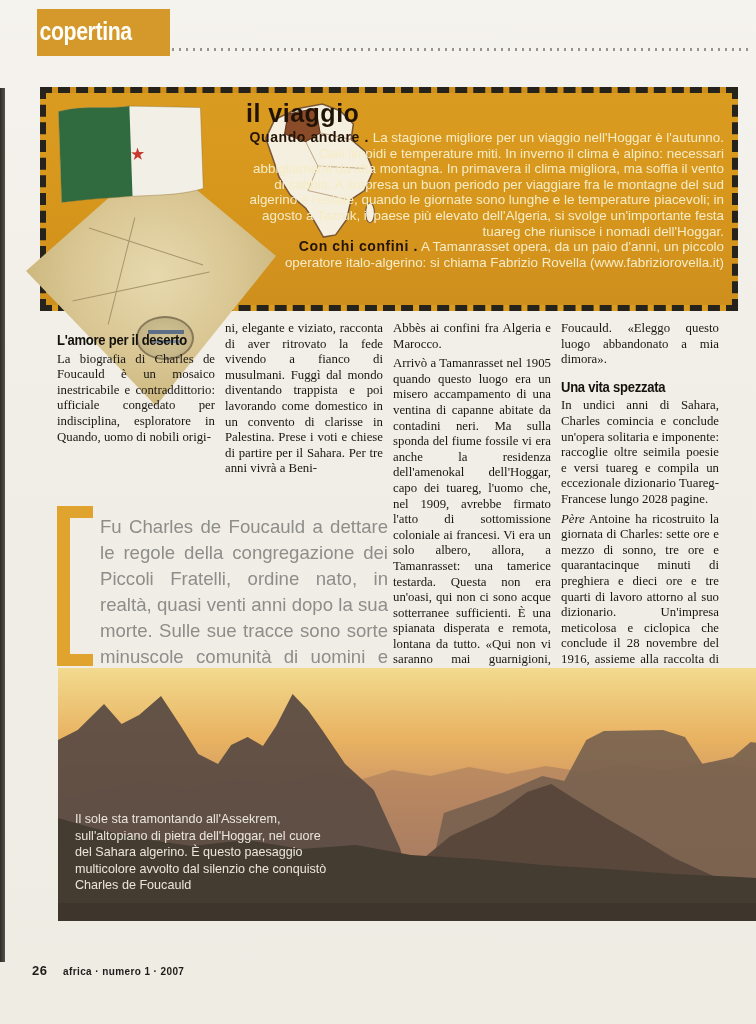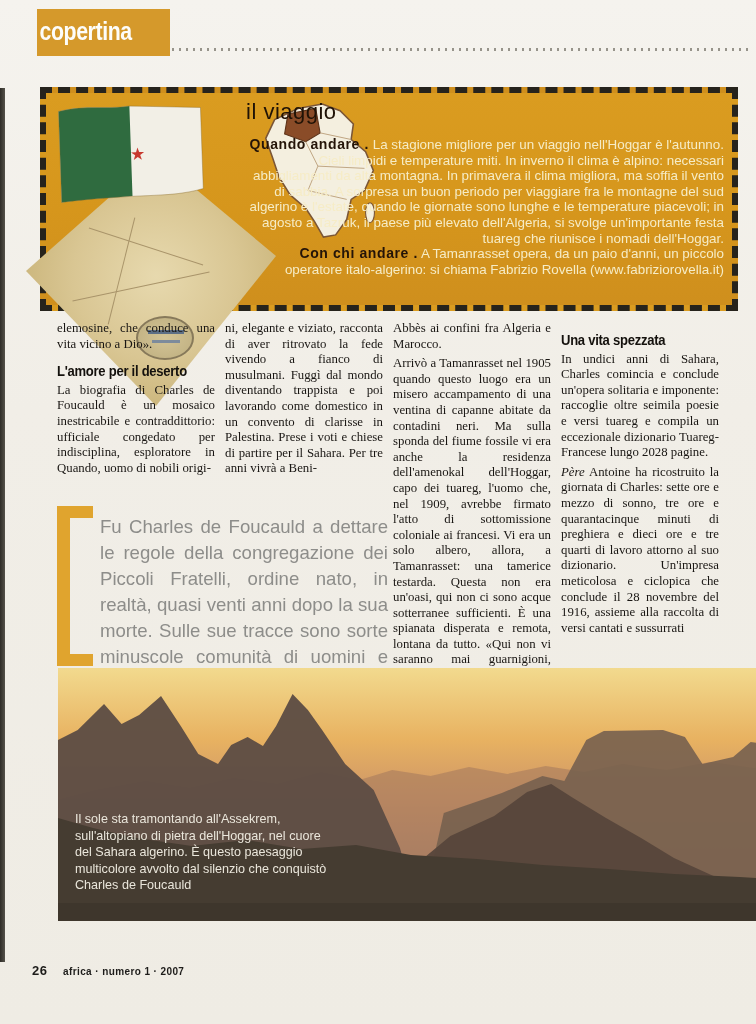--- a/index.html
+++ b/index.html
@@ -19,22 +19,22 @@
   .banner span { color:#fdfdfa; font-weight:bold; font-size:26px; line-height:0.95;
     letter-spacing:-0.5px; transform:scaleX(0.82); transform-origin:left bottom;
     padding:0 0 2px 3px; white-space:nowrap; }
   .dotted-rule { position:absolute; left:172px; top:48px; width:576px; height:3px;
     background:repeating-linear-gradient(90deg,#97948b 0 2px, transparent 2px 7px); }
   
   .infobox { position:absolute; left:40px; top:87px; width:698px; height:224px;
     border:6px dashed #26231c;
     background:linear-gradient(180deg,#da9c20 0%, #d6961c 55%, #cf8f1d 100%); }
   .infobox-text { position:absolute; left:200px; top:6px; width:478px; }
-  .infobox-title { font-size:22px; font-weight:normal; color:#201306; letter-spacing:0.5px;
-    margin-bottom:12px; }
+  .infobox-title { font-size:25px; font-weight:bold; color:#201306; letter-spacing:0.5px;
+    margin-bottom:2px; }
   .infobox-p { font-size:13.4px; line-height:15.6px; color:#f6ecc6; text-align:right; }
   .infobox-lead { font-weight:bold; color:#241408; font-size:14px; letter-spacing:0.6px; }
   
   .oldmap { position:absolute; left:-20px; top:63px; width:250px; height:250px;
     clip-path:polygon(52% 0%, 100% 40%, 52% 100%, 0% 46%);
     background:radial-gradient(ellipse at 52% 48%, #e7d9ae 0%, #d9c693 45%, #cdb87f 70%, rgba(207,143,29,0.15) 98%);
   }
   .oldmap .mline { position:absolute; background:#a9946a; }
   .oldmap .emblem { position:absolute; left:110px; top:160px; width:58px; height:44px;
     border-radius:50%; border:2px solid #87795a;
@@ -105,40 +105,40 @@
     <svg class="africa" viewBox="0 0 110 132">
       <path d="M36,6 L58,2 L74,8 L86,20 L84,34 L97,45 L104,62 L96,80 L84,88 L80,106 L70,120 L59,122 L51,108 L43,96 L29,84 L19,68 L13,50 L7,33 L15,16 Z" fill="#f4efdf" stroke="#7b5636" stroke-width="1.4"></path>
       <path d="M27,11 L52,6 L56,28 L43,36 L24,29 Z" fill="#8a4c28" stroke="#5d3319" stroke-width="1"></path>
       <path d="M56,28 L84,34 M43,36 L54,58 M54,58 L96,60 M54,58 L45,80 M45,80 L80,88" stroke="#b99d78" stroke-width="0.8" fill="none"></path>
       <ellipse cx="101" cy="100" rx="4" ry="9" fill="#f4efdf" stroke="#7b5636" stroke-width="1"></ellipse>
     </svg>
 
     <div class="infobox-text">
       <div class="infobox-title">il viaggio</div>
       <p class="infobox-p"><span class="infobox-lead">Quando andare .</span> <span>La stagione migliore per un viaggio nell'Hoggar è l'autunno. Cieli limpidi e temperature miti. In inverno il clima è alpino: necessari abbigliamenti da alta montagna. In primavera il clima migliora, ma soffia il vento di sabbia. A sorpresa un buon periodo per viaggiare fra le montagne del sud algerino è l'estate, quando le giornate sono lunghe e le temperature piacevoli; in agosto a Tazruk, il paese più elevato dell'Algeria, si svolge un'importante festa tuareg che riunisce i nomadi dell'Hoggar.</span></p>
-      <p class="infobox-p"><span class="infobox-lead">Con chi andare .</span> <span>A Tamanrasset opera, da un paio d'anni, un piccolo operatore italo-algerino: si chiama Fabrizio Rovella (www.fabriziorovella.it)</span></p>
+      <p class="infobox-p"><span class="infobox-lead">Con chi confini .</span> <span>A Tamanrasset opera, da un paio d'anni, un piccolo operatore italo-algerino: si chiama Fabrizio Rovella (www.fabriziorovella.it)</span></p>
     </div>
   </div>
 
   <div class="col" id="col1">
-    <p>elemosine, che conduce una vita vicino a Dio».</p>
     <div class="col-h">L'amore per il deserto</div>
     <p>La biografia di Charles de Foucauld è un mosaico inestricabile e contraddittorio: ufficiale congedato per indisciplina, esploratore in Quando, uomo di nobili origi-</p>
   </div>
 
   <div class="col" id="col2">
     <p>ni, elegante e viziato, racconta di aver ritrovato la fede vivendo a fianco di musulmani. Fuggì dal mondo diventando trappista e poi lavorando come domestico in un convento di clarisse in Palestina. Prese i voti e chiese di partire per il Sahara. Per tre anni vivrà a Beni-</p>
   </div>
 
   <div class="col" id="col3">
     <p>Abbès ai confini fra Algeria e Marocco.</p>
     <p>Arrivò a Tamanrasset nel 1905 quando questo luogo era un misero accampamento di una ventina di capanne abitate da contadini neri. Ma sulla sponda del fiume fossile vi era anche la residenza dell'amenokal dell'Hoggar, capo dei tuareg, l'uomo che, nel 1909, avrebbe firmato l'atto di sottomissione coloniale ai francesi. Vi era un solo albero, allora, a Tamanrasset: una tamerice testarda. Questa non era un'oasi, qui non ci sono acque sotterranee sufficienti. È una spianata disperata e remota, lontana da tutto. «Qui non vi saranno mai guarnigioni, telegrafo ed europei», scrive, nel suo diario, Charles de</p>
   </div>
 
   <div class="col" id="col4">
+    <p>Foucauld. «Eleggo questo luogo abbandonato a mia dimora».</p>
     <div class="col-h">Una vita spezzata</div>
     <p>In undici anni di Sahara, Charles comincia e conclude un'opera solitaria e imponente: raccoglie oltre seimila poesie e versi tuareg e compila un eccezionale dizionario Tuareg-Francese lungo 2028 pagine.</p>
     <p><em>Père</em><span> Antoine ha ricostruito la giornata di Charles: sette ore e mezzo di sonno, tre ore e quarantacinque minuti di preghiera e dieci ore e tre quarti di lavoro attorno al suo dizionario. Un'impresa meticolosa e ciclopica che conclude il 28 novembre del 1916, assieme alla raccolta di versi cantati e sussurrati</span></p>
   </div>
 
   <div class="bracket"></div>
   <div class="pullquote"><span>Fu Charles de Foucauld a dettare le regole della congregazione dei Piccoli Fratelli, ordine nato, in realtà, quasi venti anni dopo la sua morte. Sulle sue tracce sono sorte minuscole comunità di uomini e donne di fede che cercano di essere </span><em>testimoni</em><span> del loro tempo</span></div>
 
   <div class="photo">
     <svg viewBox="0 0 677 253" preserveAspectRatio="none">

